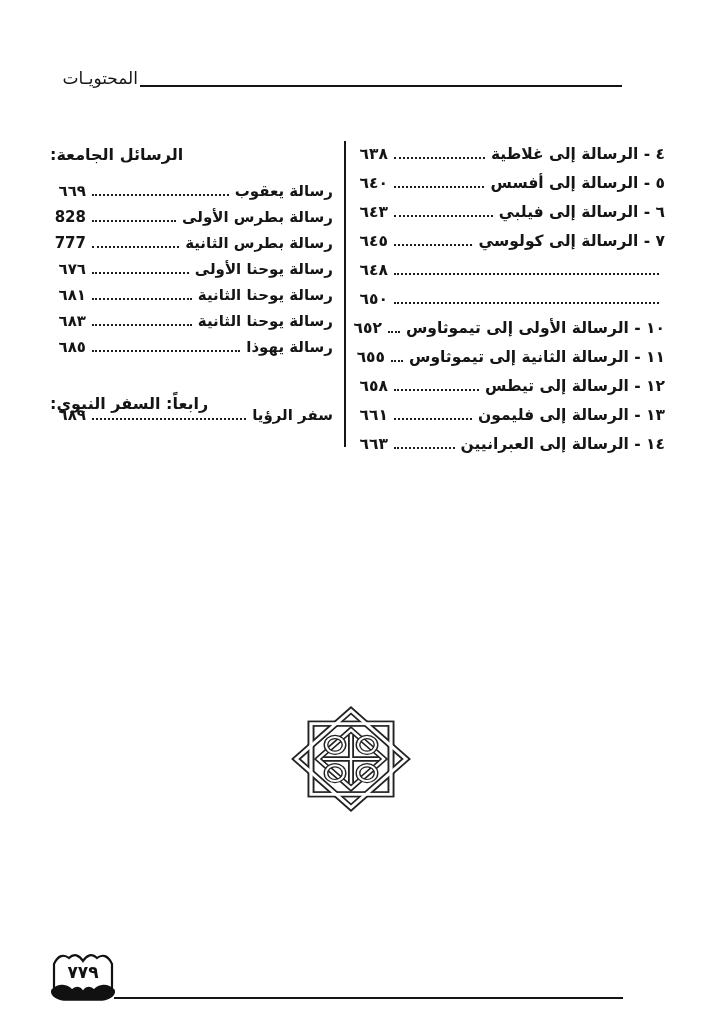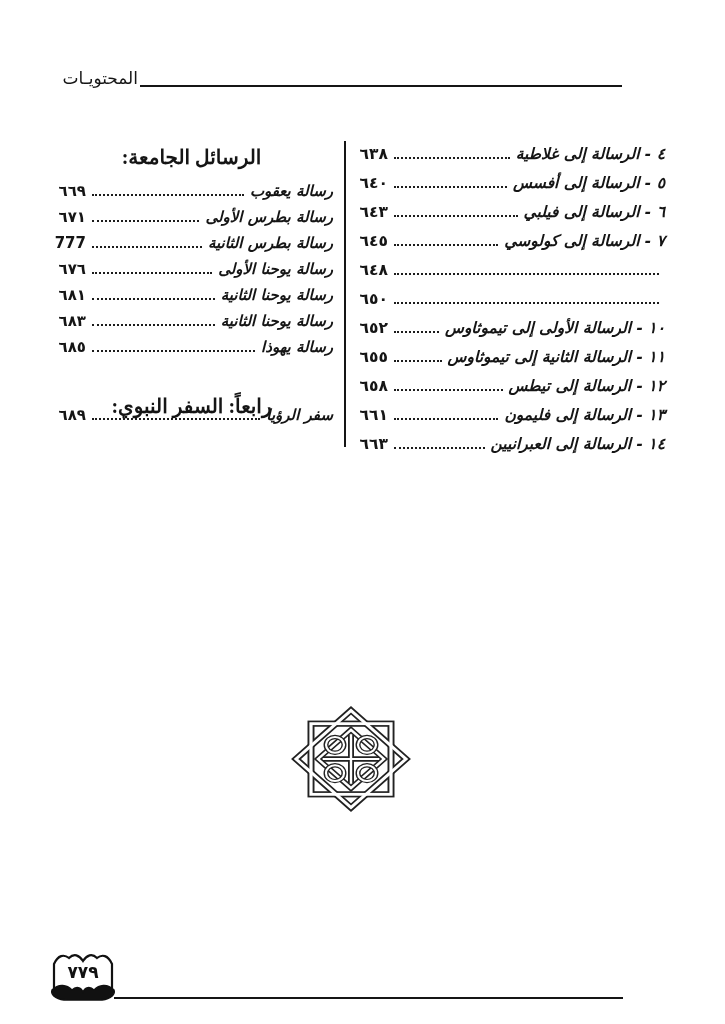--- a/index.html
+++ b/index.html
@@ -20,27 +20,27 @@
 
   
   .col{direction:rtl;}
   .right-col{left:352px;top:139px;width:313px;}
   .left-col{left:50px;top:178px;width:283px;}
   .v-divider{left:344px;top:141px;width:2.4px;height:306px;background:#151515;}
 
   .row{display:flex;align-items:center;direction:rtl;font-weight:bold;}
   .r-row{height:29px;font-size:15.5px;}
   .l-row{height:26px;font-size:15px;}
-  .lbl{white-space:nowrap;font-style:italic;}
+  .lbl{white-space:nowrap;}
   .dots{flex:1;border-bottom:2.6px dotted #1c1c1c;margin:0 6px;transform:translateY(4px);min-width:12px;}
   .pg{width:36px;text-align:right;white-space:nowrap;}
 
   .sec-title{
-    direction:rtl;text-align:center;
-    font-size:20px;font-weight:bold;font-family:Liberation Serif, serif;
+    direction:rtl;text-align:left;
+    font-size:16px;font-weight:bold;
   }
   .sec1-title{left:50px;top:145px;width:283px;height:24px;}
   .sec2-title{left:50px;top:366px;width:283px;height:24px;margin-top:28px;}
   .left-col2{left:50px;top:402px;width:283px;}
 
   
   .ornament{left:291px;top:706px;width:120px;height:106px;}
 
   
   .book-badge{left:47px;top:947px;width:72px;height:58px;}
@@ -113,21 +113,21 @@
 <div class="abs sec-title sec1-title">الرسائل الجامعة:</div>
 <div class="abs col left-col">
   <div class="row l-row">
       <span class="lbl">رسالة يعقوب</span>
       <span class="dots"></span>
       <span class="pg">٦٦٩</span>
     </div>
   <div class="row l-row">
       <span class="lbl">رسالة بطرس الأولى</span>
       <span class="dots"></span>
-      <span class="pg">٦٧١</span>
+      <span class="pg">828</span>
     </div>
   <div class="row l-row">
       <span class="lbl">رسالة بطرس الثانية</span>
       <span class="dots"></span>
       <span class="pg">777</span>
     </div>
   <div class="row l-row">
       <span class="lbl">رسالة يوحنا الأولى</span>
       <span class="dots"></span>
       <span class="pg">٦٧٦</span>

